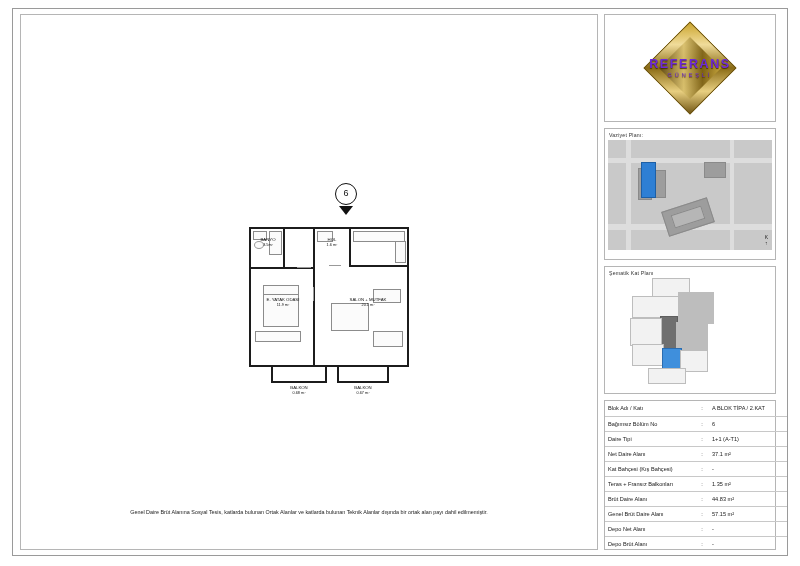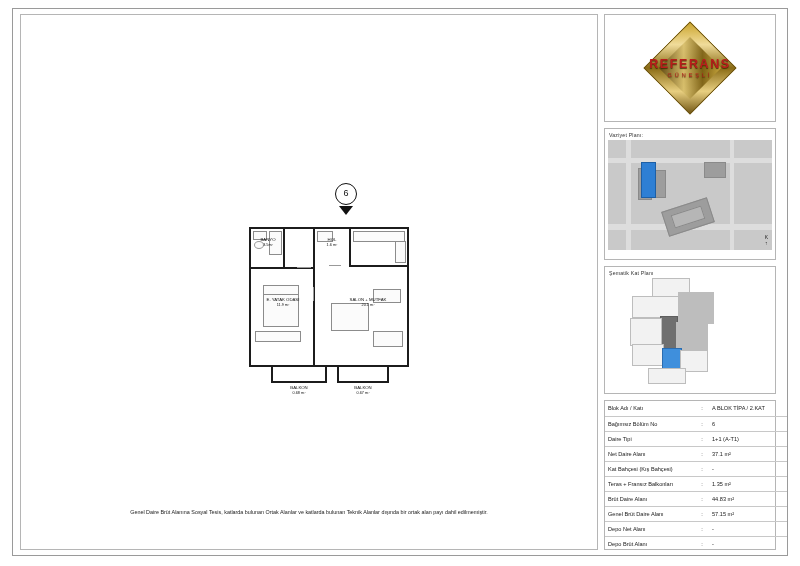--- a/index.html
+++ b/index.html
@@ -89,21 +89,21 @@
     transform: translate(-50%,-50%) rotate(45deg);
     background:
       linear-gradient(45deg, #5b4410 0%, #d8bf6c 40%, #7a5e12 70%, #caa93f 100%);
     opacity: .9;
   }
   .logo-text {
     position: relative;
     z-index: 4;
     text-align: center;
     line-height: 1;
-    color: #b91c1c;
+    color: #6d28d9;
     text-shadow: 0 1px 1px rgba(60,40,0,.85);
   }
   .logo-text .brand {
     font-size: 12.5px;
     letter-spacing: 1.6px;
     font-weight: bold;
   }
   .logo-text .sub {
     font-size: 5.5px;
     letter-spacing: 3px;

